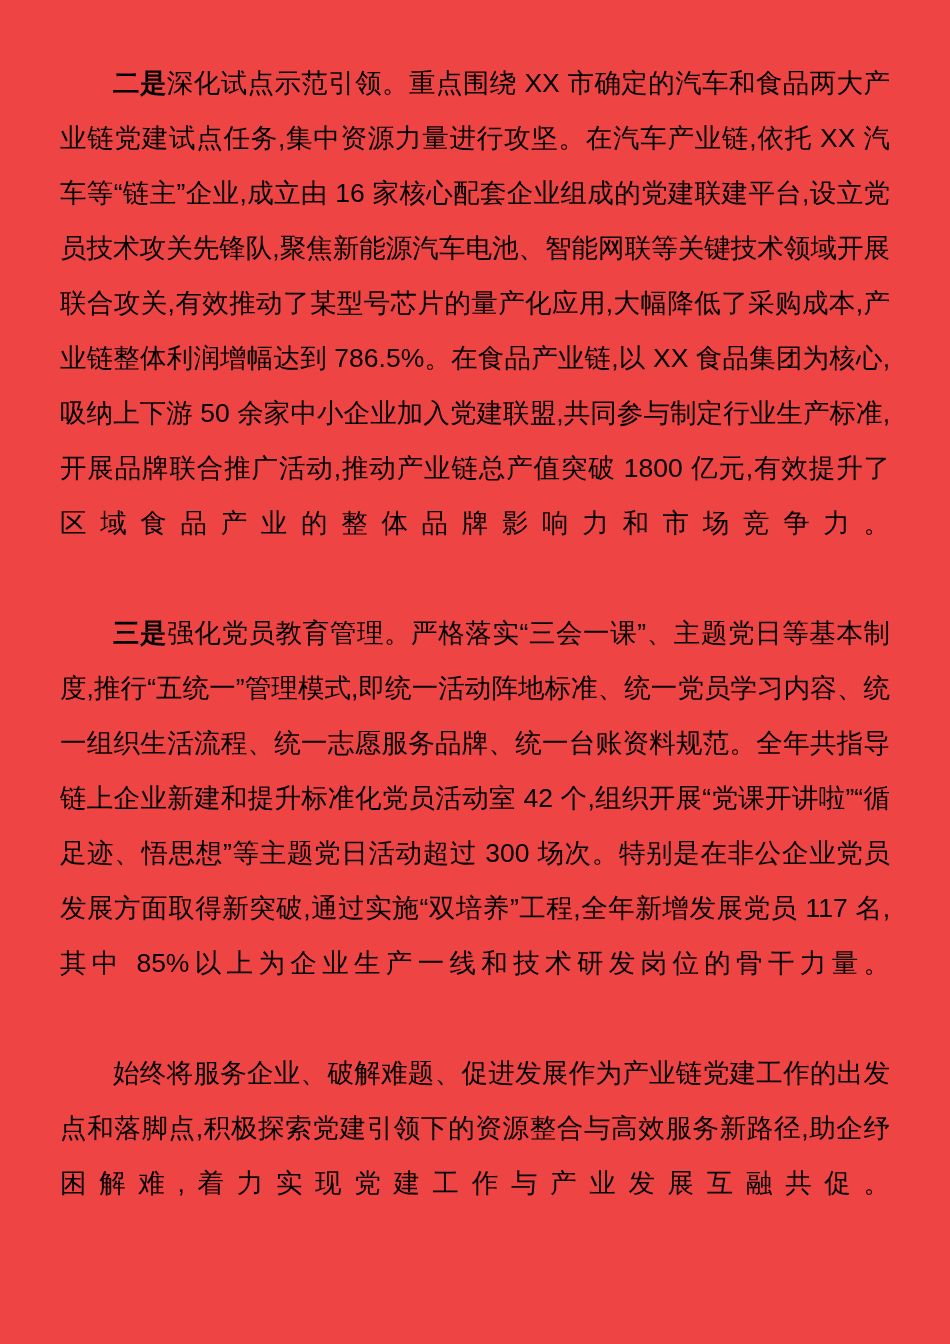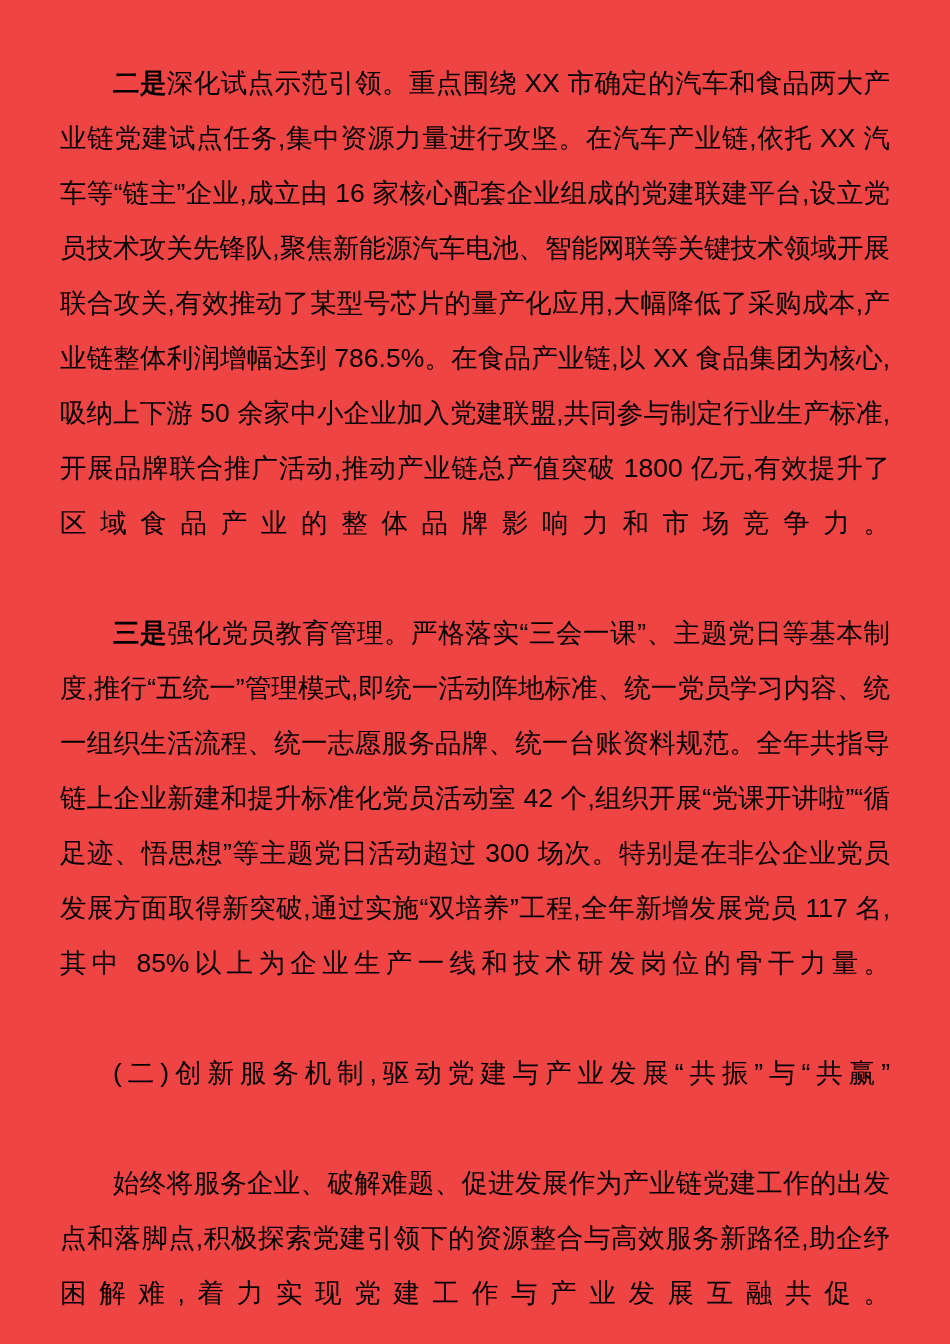--- a/index.html
+++ b/index.html
@@ -53,18 +53,17 @@
 </head>
 <body>
 
 <div class="page">
   <div class="doc-body">
 
     <p class="para"><span class="lead">二是</span><span>深化试点示范引领。重点围绕 XX 市确定的汽车和食品两大产业链党建试点任务,集中资源力量进行攻坚。在汽车产业链,依托 XX 汽车等“链主”企业,成立由 16 家核心配套企业组成的党建联建平台,设立党员技术攻关先锋队,聚焦新能源汽车电池、智能网联等关键技术领域开展联合攻关,有效推动了某型号芯片的量产化应用,大幅降低了采购成本,产业链整体利润增幅达到 786.5%。在食品产业链,以 XX 食品集团为核心,吸纳上下游 50 余家中小企业加入党建联盟,共同参与制定行业生产标准,开展品牌联合推广活动,推动产业链总产值突破 1800 亿元,有效提升了区域食品产业的整体品牌影响力和市场竞争力。</span></p>
 
     <p class="para"><span class="lead">三是</span><span>强化党员教育管理。严格落实“三会一课”、主题党日等基本制度,推行“五统一”管理模式,即统一活动阵地标准、统一党员学习内容、统一组织生活流程、统一志愿服务品牌、统一台账资料规范。全年共指导链上企业新建和提升标准化党员活动室 42 个,组织开展“党课开讲啦”“循足迹、悟思想”等主题党日活动超过 300 场次。特别是在非公企业党员发展方面取得新突破,通过实施“双培养”工程,全年新增发展党员 117 名,其中 85%以上为企业生产一线和技术研发岗位的骨干力量。</span></p>
 
-    <p class="para nobold-heading"><span>(二)创新服务机制,驱动党建与产业发展“共振”与“共赢”</span></p>
 
     <p class="para"><span>始终将服务企业、破解难题、促进发展作为产业链党建工作的出发点和落脚点,积极探索党建引领下的资源整合与高效服务新路径,助企纾困解难,着力实现党建工作与产业发展互融共促。</span></p>
 
   </div>
 </div>
 
 </body></html>

